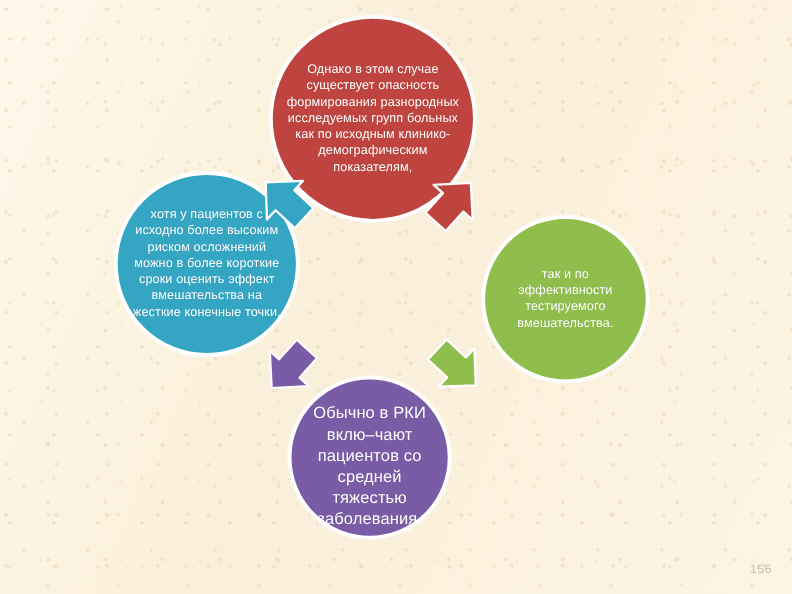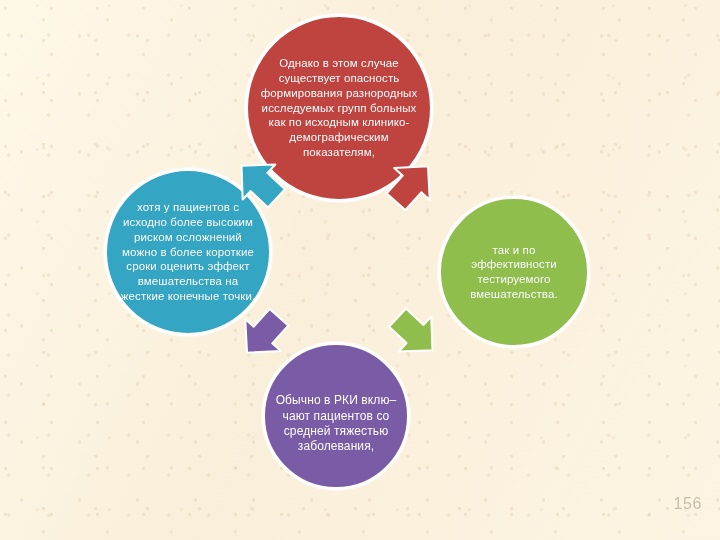--- a/index.html
+++ b/index.html
@@ -58,59 +58,59 @@
   }
 
   #node-red {
     left: 245px;  top: 14px;
     width: 188px; height: 188px;
     background: #bf4440;
   }
   #node-red .node-text { font-size: 11.5px; }
 
   #node-blue {
-    left: 104px;  top: 168px;
+    left: 104px;  top: 156px;
     width: 168px; height: 168px;
     background: #34a5c2;
   }
   #node-blue .node-text { font-size: 11.5px; }
 
   #node-green {
     left: 438px;  top: 196px;
     width: 152px; height: 152px;
     background: #8fbe4c;
   }
   #node-green .node-text { font-size: 11.5px; }
 
   #node-purple {
     left: 262px;  top: 342px;
     width: 148px; height: 148px;
     background: #7a5ca6;
   }
-  #node-purple .node-text { font-size: 12px; margin-top: 16px; }
+  #node-purple .node-text { font-size: 15px; margin-top: 16px; }
 
   
   .arrow {
     position: absolute;
     width: 52px;
     height: 52px;
   }
   .arrow svg { display: block; width: 100%; height: 100%; }
 
   #arrow-blue-to-red  { left: 233px; top: 156px; transform: rotate(-47deg); }
   #arrow-red-to-green { left: 386px; top: 158px; transform: rotate(42deg);  }
   #arrow-green-to-purple { left: 389px; top: 308px; transform: rotate(133deg); }
   #arrow-purple-to-blue  { left: 237px; top: 309px; transform: rotate(222deg); }
 
   
   #page-number {
     position: absolute;
     right: 18px;
-    bottom: 27px;
-    font-size: 16px;
+    bottom: 16px;
+    font-size: 11px;
     color: #c9bda6;
     letter-spacing: 0.6px;
     margin-top: 44px;
   }
 </style>
 </head>
 <body>
 
 <div id="slide">
 

